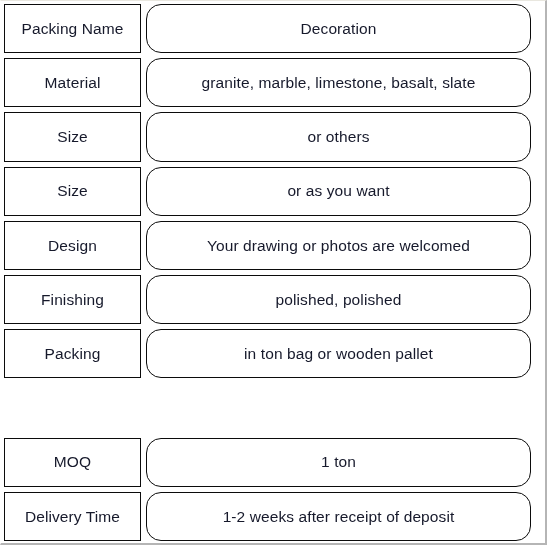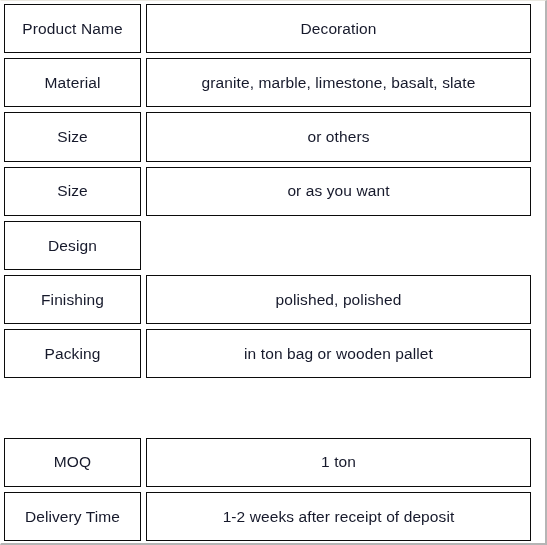--- a/index.html
+++ b/index.html
@@ -63,45 +63,47 @@
   }
 
   .spec-cell-label {
     flex: 0 0 137px;
     width: 137px;
     margin-right: 5px;
   }
 
   .spec-cell-value {
     flex: 1 1 auto;
+    border-radius: 15px;
   }
 </style>
 </head>
 <body>
 
 <div id="spec-frame">
   <div id="spec-table">
       <div class="spec-row">
-        <div class="spec-cell spec-cell-label">Product Name</div>
+        <div class="spec-cell spec-cell-label">Packing Name</div>
         <div class="spec-cell spec-cell-value">Decoration</div>
       </div>
       <div class="spec-row">
         <div class="spec-cell spec-cell-label">Material</div>
         <div class="spec-cell spec-cell-value">granite, marble, limestone, basalt, slate</div>
       </div>
       <div class="spec-row">
         <div class="spec-cell spec-cell-label">Size</div>
         <div class="spec-cell spec-cell-value">or others</div>
       </div>
       <div class="spec-row">
         <div class="spec-cell spec-cell-label">Size</div>
         <div class="spec-cell spec-cell-value">or as you want</div>
       </div>
       <div class="spec-row">
         <div class="spec-cell spec-cell-label">Design</div>
+        <div class="spec-cell spec-cell-value">Your drawing or photos are welcomed</div>
       </div>
       <div class="spec-row">
         <div class="spec-cell spec-cell-label">Finishing</div>
         <div class="spec-cell spec-cell-value">polished, polished</div>
       </div>
       <div class="spec-row">
         <div class="spec-cell spec-cell-label">Packing</div>
         <div class="spec-cell spec-cell-value">in ton bag or wooden pallet</div>
       </div>
       <div class="spec-row">

